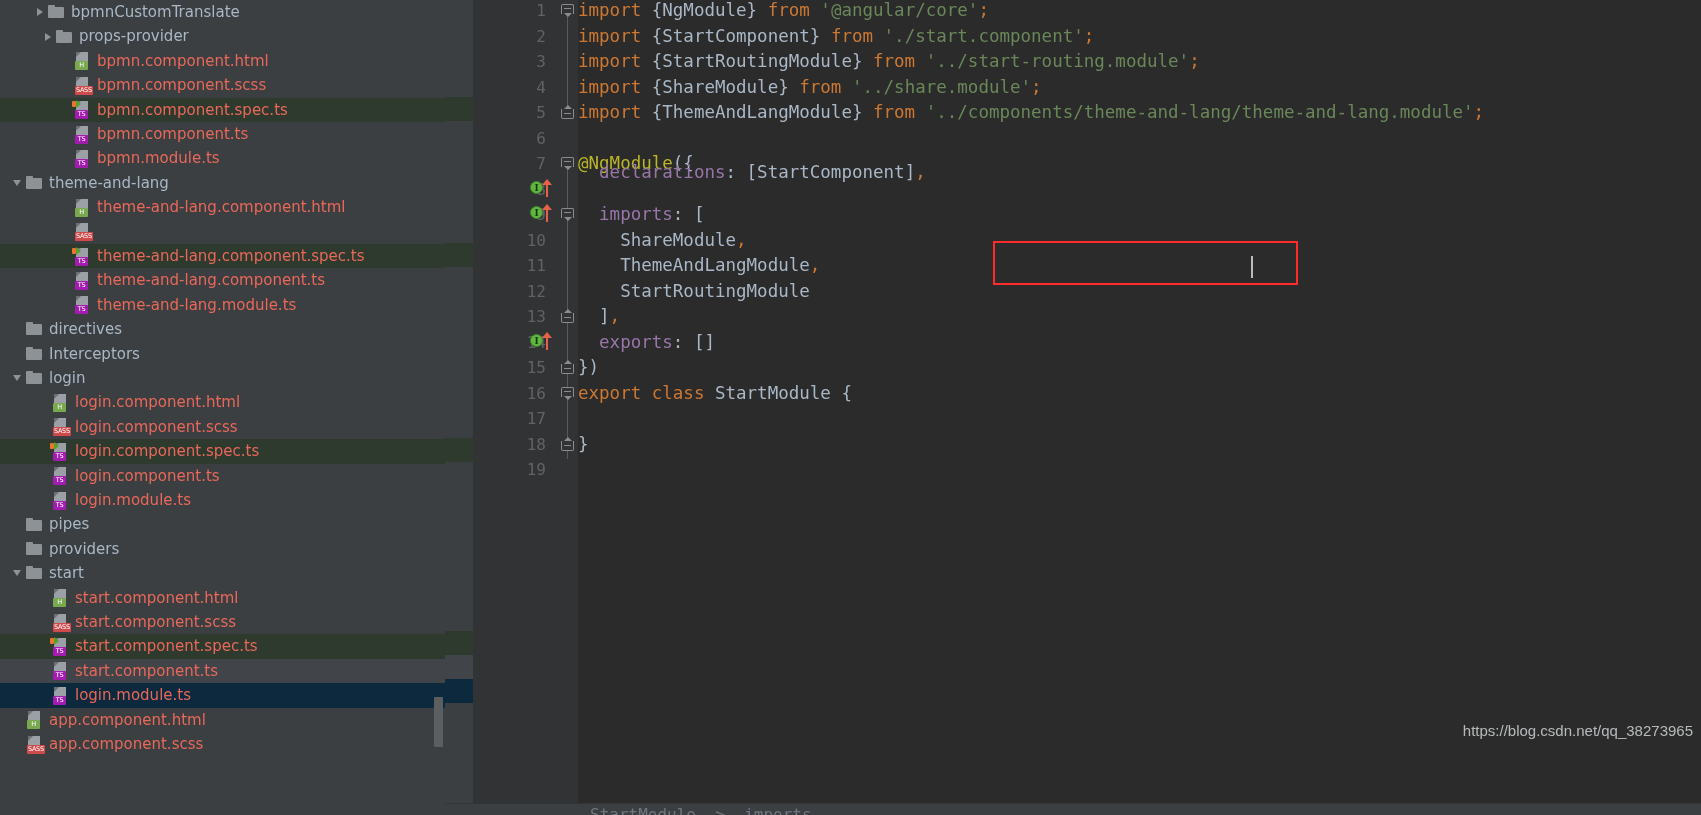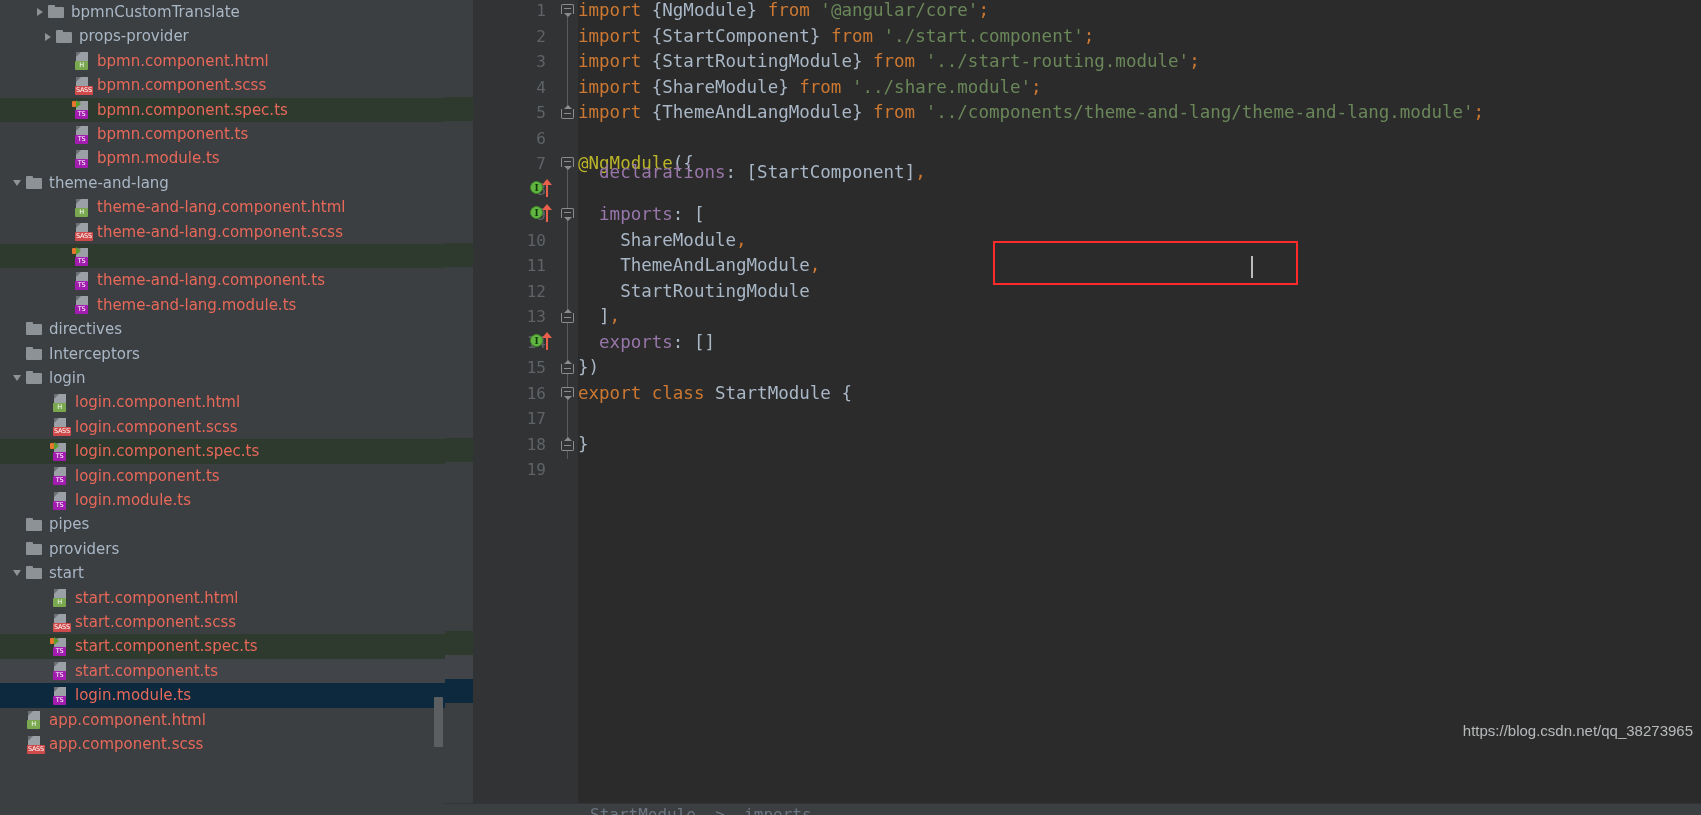--- a/index.html
+++ b/index.html
@@ -456,34 +456,34 @@
           <span class="tree-label c-file">theme-and-lang.component.html</span>
         </div>
         <div class="tree-row" style="position: absolute; left: 0px; right: 0px; top: 219.6px;">
           <div style="flex: 0 0 58px;"></div>
           <div class="arrow"></div>
           <div class="ic-file">
             <div class="sheet"></div>
             <div class="fold"></div>
             <div class="badge b-sass">SASS</div>
           </div>
-          <span class="tree-label c-file">theme-and-lang.component.scss</span>
         </div>
         <div class="tree-row sel-green" style="position: absolute; left: 0px; right: 0px; top: 244px;">
           <div style="flex: 0 0 58px;"></div>
           <div class="arrow"></div>
           <div class="ic-file">
             <div class="sheet"></div>
             <div class="fold"></div>
             <div class="badge b-ts">TS</div>
             <div class="spec-dot">
               <div class="r"></div>
               <div class="g"></div>
             </div>
           </div>
+          <span class="tree-label c-file">theme-and-lang.component.spec.ts</span>
         </div>
         <div class="tree-row" style="position: absolute; left: 0px; right: 0px; top: 268.4px;">
           <div style="flex: 0 0 58px;"></div>
           <div class="arrow"></div>
           <div class="ic-file">
             <div class="sheet"></div>
             <div class="fold"></div>
             <div class="badge b-ts">TS</div>
           </div>
           <span class="tree-label c-file">theme-and-lang.component.ts</span>

